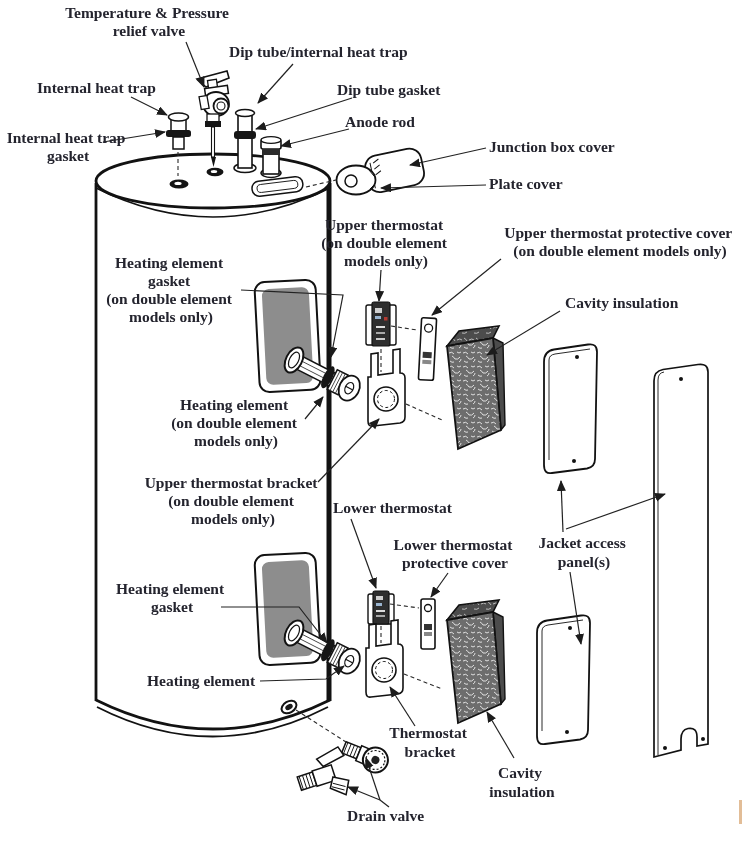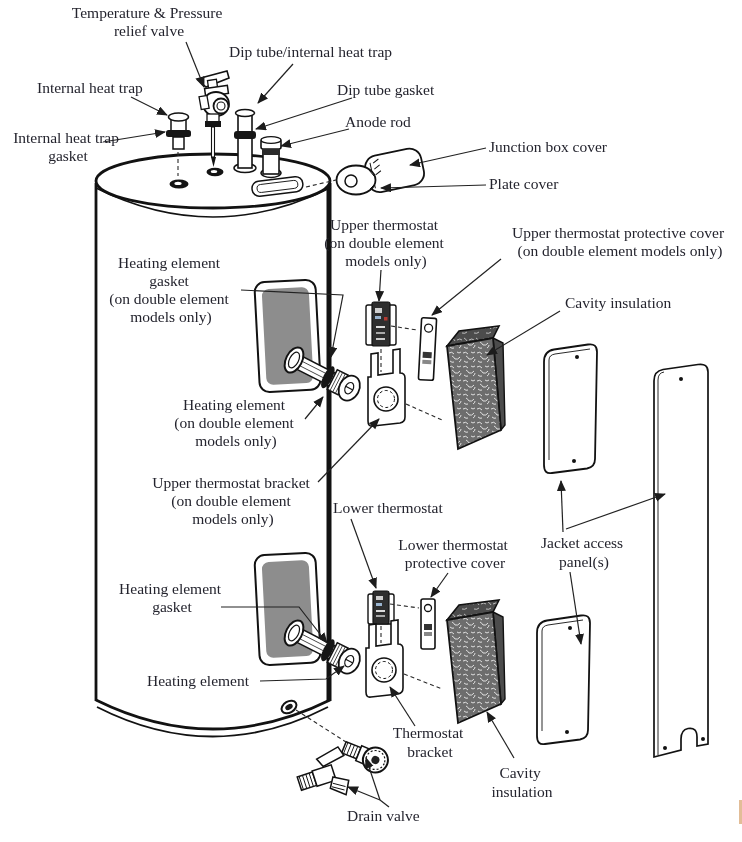--- a/index.html
+++ b/index.html
@@ -1,16 +1,16 @@
 <!DOCTYPE html>
 <html><head>
 <meta charset="utf-8">
 <style>
   html,body{margin:0;padding:0;background:#ffffff;}
-  .stage{position:relative;width:742px;height:842px;background:#fff;overflow:hidden;}
+  .stage{position:relative;width:742px;height:842px;background:#fff;overflow:hidden;font-weight:bold;}
   svg{display:block;}
   .lbl{font-family:"Liberation Serif","DejaVu Serif",serif;font-size:15.5px;fill:#24242e;}
   .mid{text-anchor:middle;}
   .ldr{stroke:#222;stroke-width:1.2;fill:none;}
   .dsh{stroke:#2a2a2a;stroke-width:1.1;fill:none;stroke-dasharray:4 3;}
   .ol{stroke:#121212;fill:#ffffff;}
 </style>
 </head>
 <body>
 

